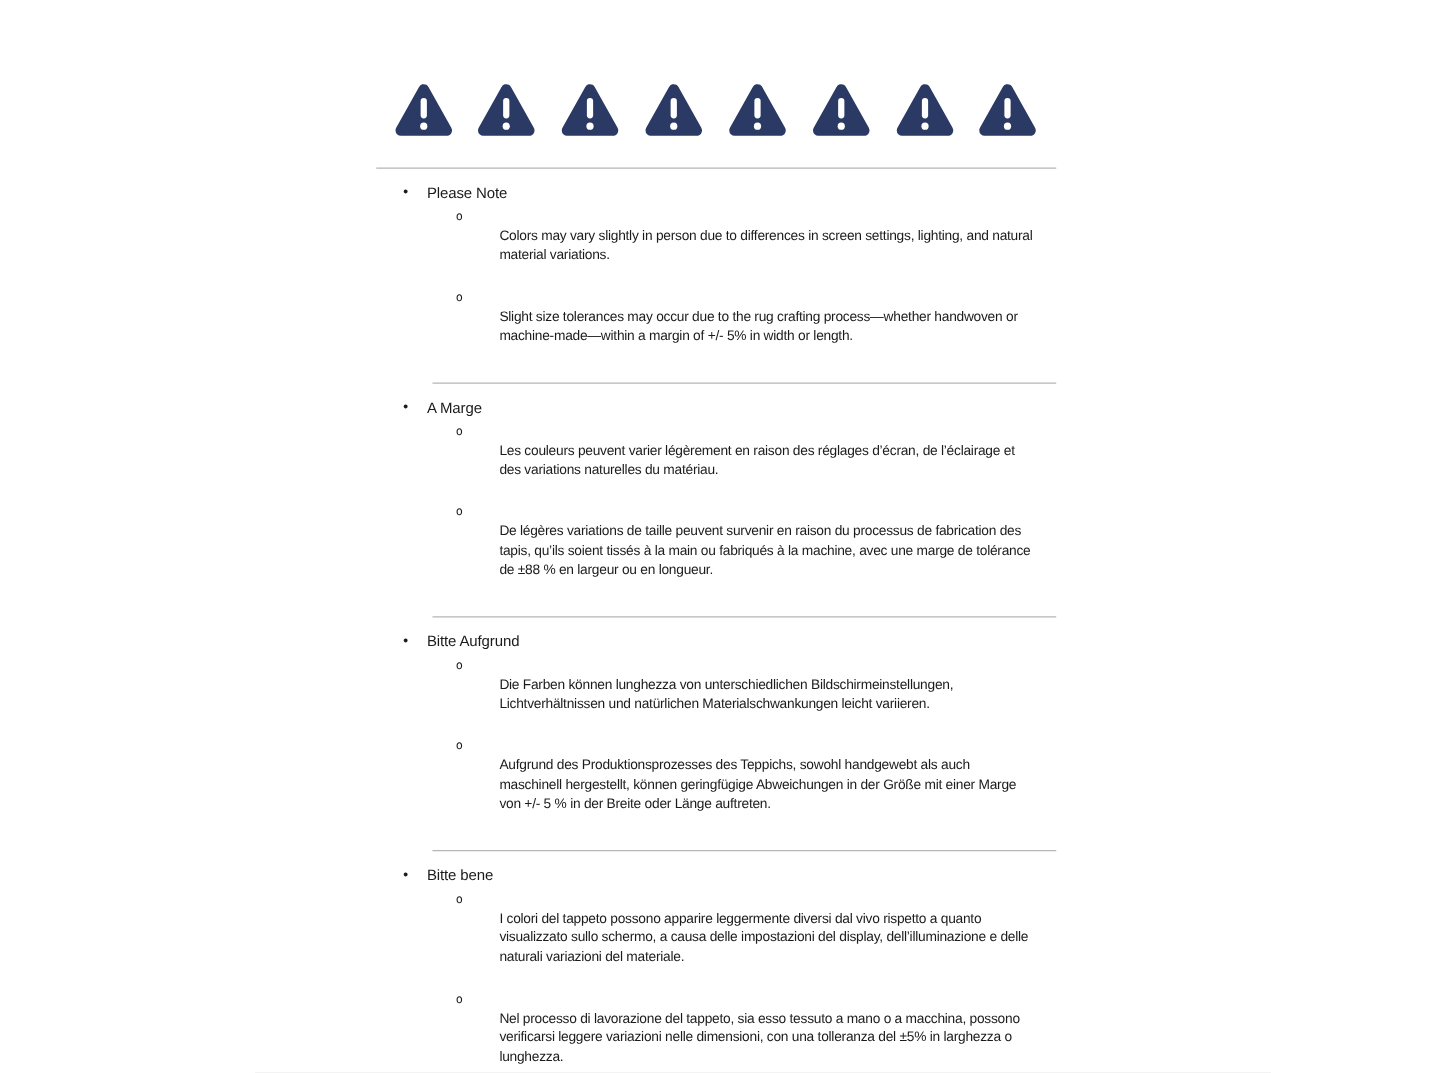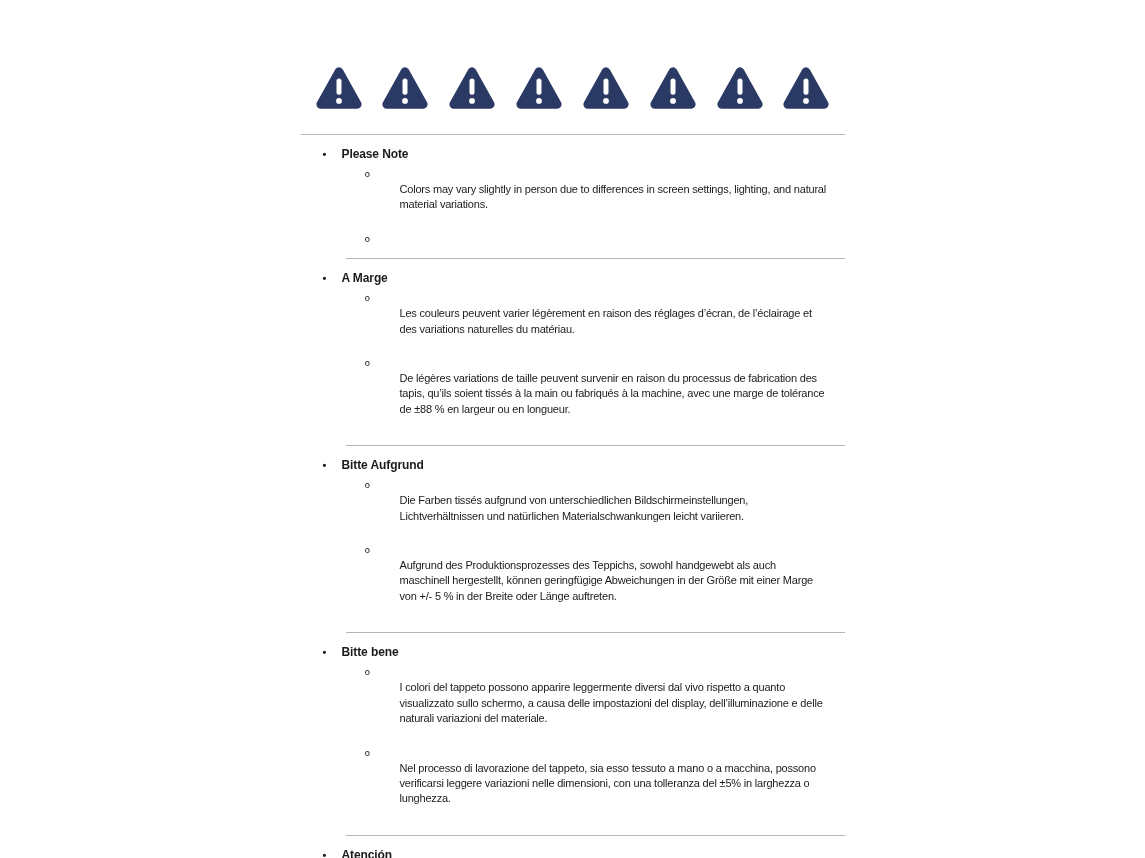--- a/index.html
+++ b/index.html
@@ -40,21 +40,21 @@
   .bullet.l1 {
     margin-left: 22px;
     width: 19px;
     font-weight: 700;
     font-size: 11px;
     line-height: 16px;
   }
   .heading {
     margin: 0;
     font-size: 12px;
-    font-weight: 700;
+    font-weight: 400;
     line-height: 16px;
     letter-spacing: -0.1px;
   }
   .items { margin-top: 4px; }
   .item-row { display: flex; align-items: flex-start; margin-bottom: 2px; }
   .bullet.l2 {
     margin-left: 64px;
     width: 19px;
     font-family: "DejaVu Sans Mono", monospace;
     font-size: 9.5px;
@@ -146,20 +146,21 @@
       <h3 class="heading">Please Note</h3>
     </div>
     <div class="items">
   <div class="item-row">
     <span class="bullet l2">o</span>
     <p class="item-text">Colors may vary slightly in person due to differences in screen settings, lighting, and natural material variations.</p>
   </div>
 
   <div class="item-row">
     <span class="bullet l2">o</span>
+    <p class="item-text">Slight size tolerances may occur due to the rug crafting process—whether handwoven or machine-made—within a margin of +/- 5% in width or length.</p>
   </div>
 </div>
     <hr class="divider inner">
   </section>
 
   <section class="note-section">
     <div class="heading-row">
       <span class="bullet l1">•</span>
       <h3 class="heading">A Marge</h3>
     </div>
@@ -178,21 +179,21 @@
   </section>
 
   <section class="note-section">
     <div class="heading-row">
       <span class="bullet l1">•</span>
       <h3 class="heading">Bitte Aufgrund</h3>
     </div>
     <div class="items">
   <div class="item-row">
     <span class="bullet l2">o</span>
-    <p class="item-text">Die Farben tissés aufgrund von unterschiedlichen Bildschirmeinstellungen, Lichtverhältnissen und natürlichen Materialschwankungen leicht variieren.</p>
+    <p class="item-text">Die Farben können lunghezza von unterschiedlichen Bildschirmeinstellungen, Lichtverhältnissen und natürlichen Materialschwankungen leicht variieren.</p>
   </div>
 
   <div class="item-row">
     <span class="bullet l2">o</span>
     <p class="item-text">Aufgrund des Produktionsprozesses des Teppichs, sowohl handgewebt als auch maschinell hergestellt, können geringfügige Abweichungen in der Größe mit einer Marge von +/- 5 % in der Breite oder Länge auftreten.</p>
   </div>
 </div>
     <hr class="divider inner">
   </section>
 

